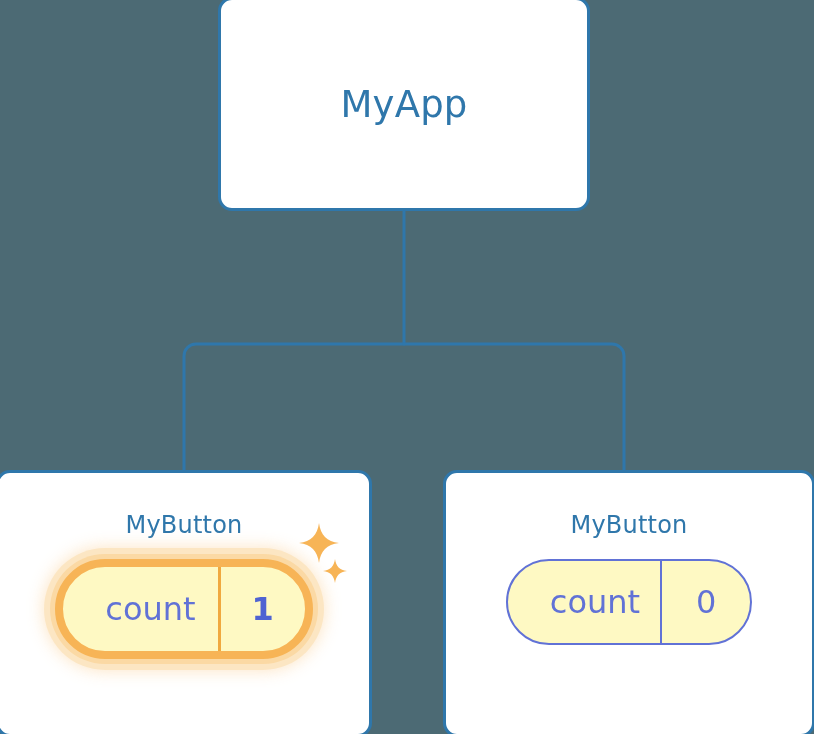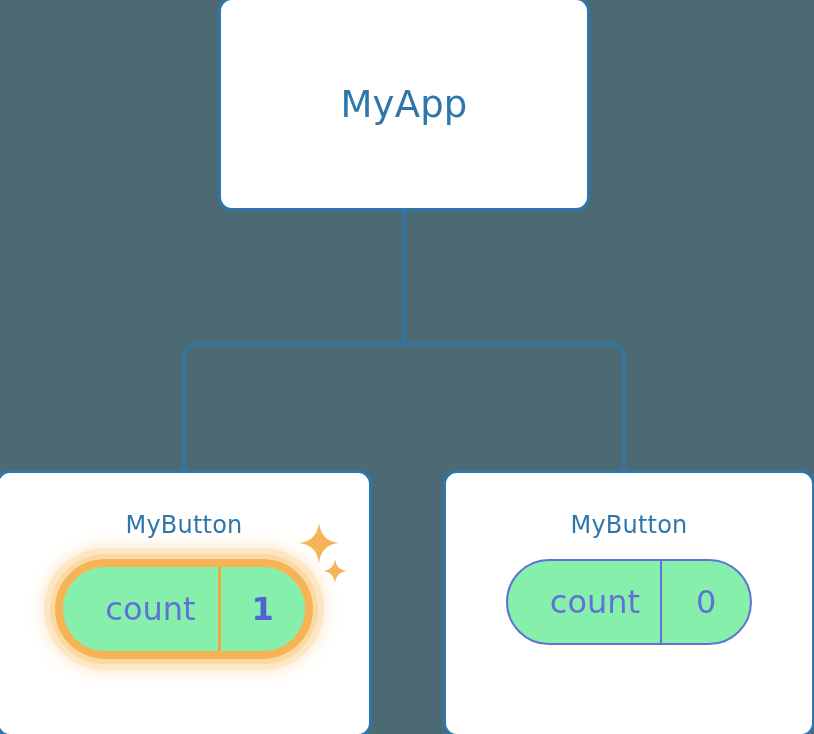--- a/index.html
+++ b/index.html
@@ -87,21 +87,21 @@
     display: flex;
     align-items: center;
     justify-content: center;
   }
 
   .pill {
     position: relative;
     display: flex;
     align-items: stretch;
     box-sizing: border-box;
-    background: #86efac;
+    background: #fef9c3;
     border-radius: 999px;
     overflow: hidden;
   }
 
   .pill-cell {
     display: flex;
     align-items: center;
     justify-content: center;
     box-sizing: border-box;
     white-space: nowrap;

